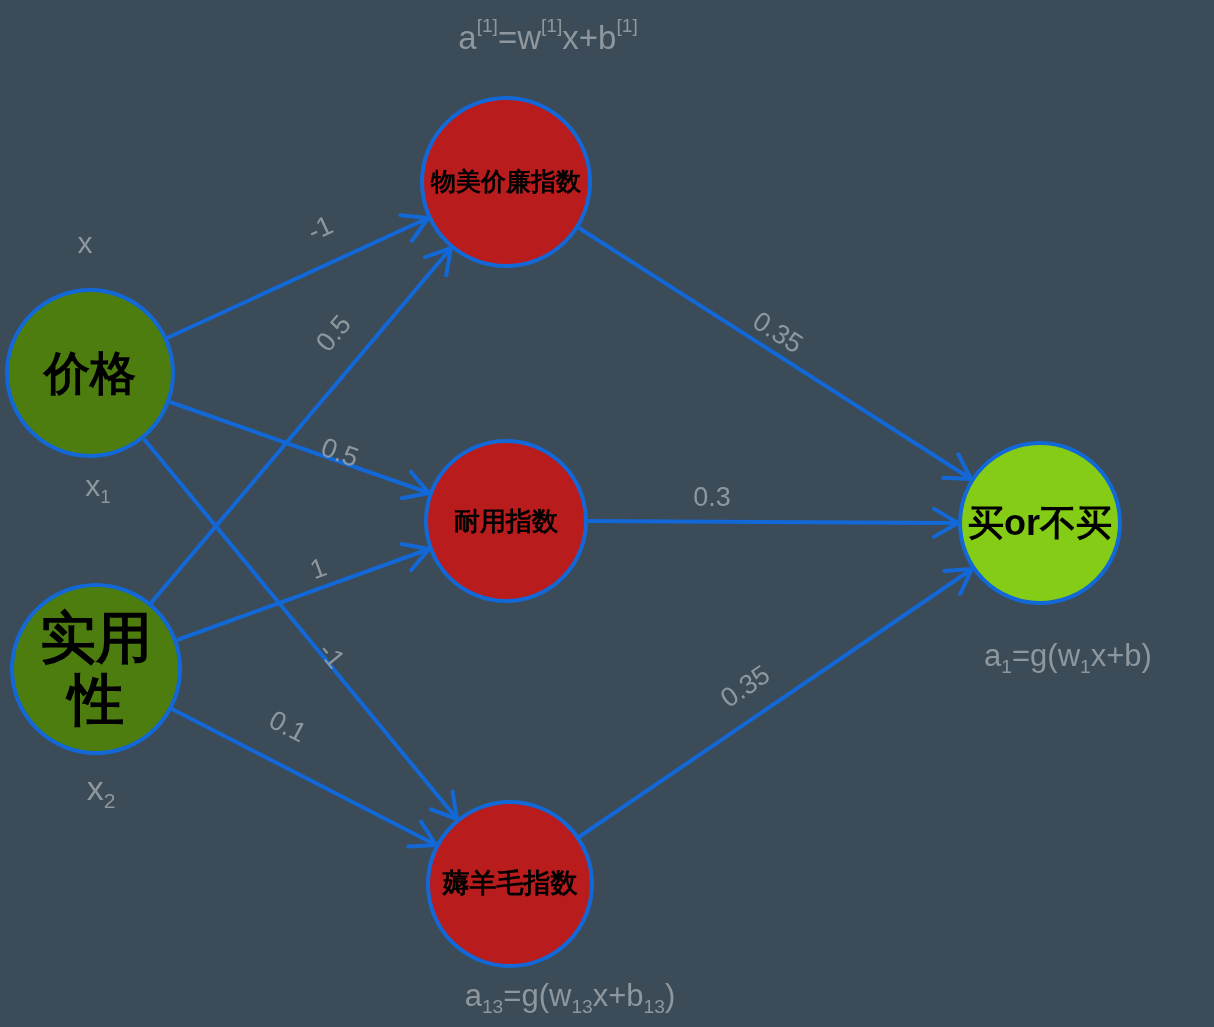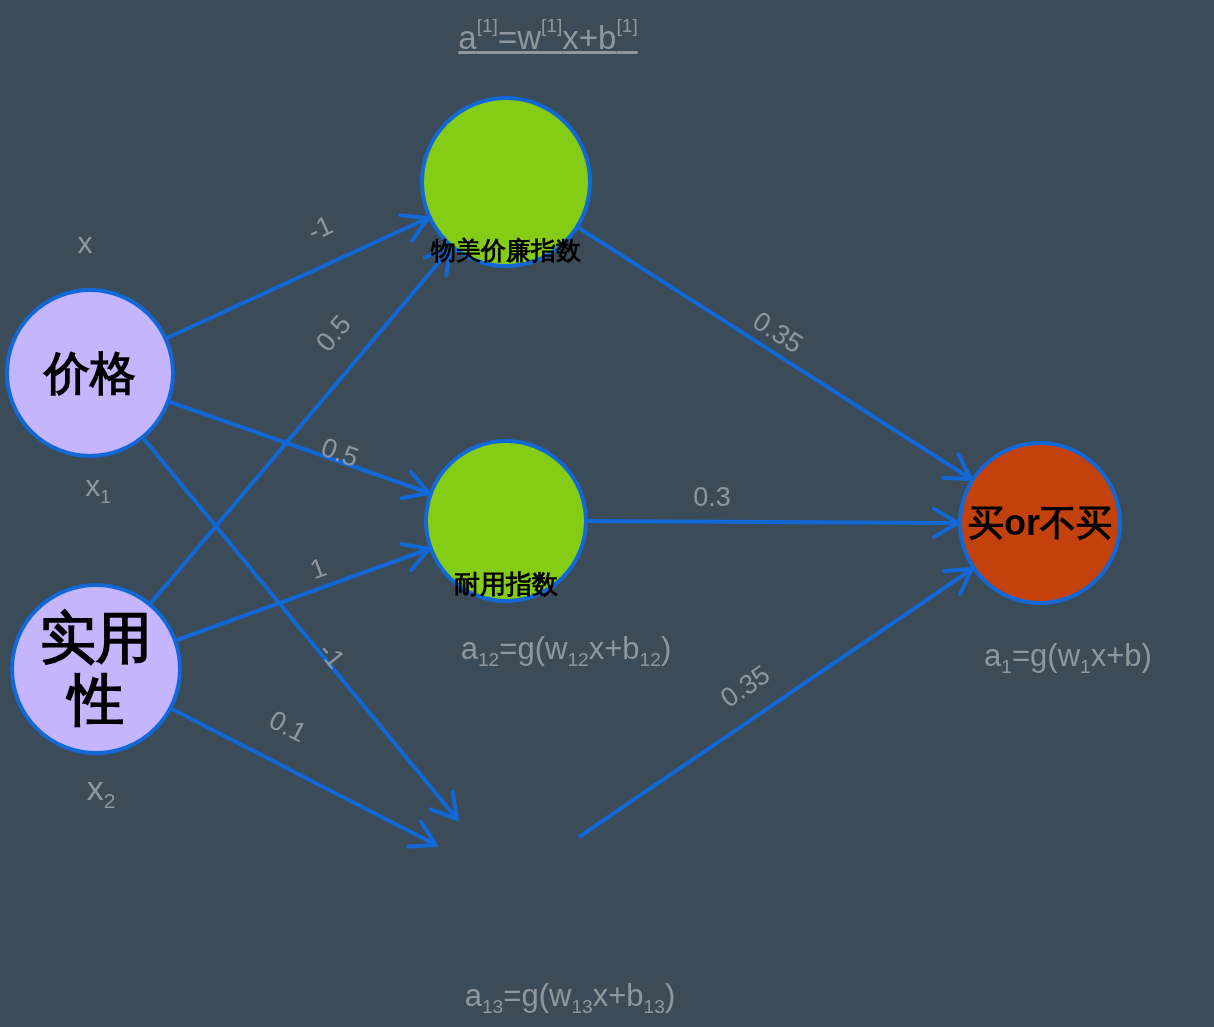--- a/index.html
+++ b/index.html
@@ -14,23 +14,23 @@
 
   .node {
     position:absolute;
     border-radius:50%;
     border:4px solid #1368D8;
     display:flex; align-items:center; justify-content:center;
     font-weight:bold; color:#000;
     text-align:center; line-height:1.1;
     z-index:2;
   }
-  .node.input  { background:#c4b5fd; }
-  .node.hidden { background:#84cc16;align-items:flex-end; }
-  .node.output { background:#c2410c; }
+  .node.input  { background:#4d7c0f; }
+  .node.hidden { background:#b91c1c; }
+  .node.output { background:#84cc16; }
 
   .annot {
     position:absolute;
     transform:translate(-50%,-50%);
     color:#8E979D;
     white-space:nowrap;
     font-size:31px;
     z-index:3;
   }
   .annot sub { font-size:0.62em; }
@@ -84,43 +84,43 @@
   <div class="node input" style="left:10px;top:583px;width:172px;height:172px;font-size:56px;">
     <span>实用性</span>
   </div>
 
   <div class="node hidden" style="left:420px;top:96px;width:172px;height:172px;font-size:25px;">
     <span>物美价廉指数</span>
   </div>
   <div class="node hidden" style="left:424px;top:439px;width:164px;height:164px;font-size:26px;">
     <span>耐用指数</span>
   </div>
+  <div class="node hidden" style="left:426px;top:800px;width:168px;height:168px;font-size:27px;">
+    <span>薅羊毛指数</span>
+  </div>
 
   <div class="node output" style="left:958px;top:441px;width:164px;height:164px;font-size:36px;">
     <span>买or不买</span>
   </div>
 
   <div class="annot" style="left:85px;top:243px;font-size:30px;">
     <span>x</span>
   </div>
   <div class="annot" style="left:98px;top:488px;font-size:30px;text-align:center;">
     <span>x</span><sub>1</sub>
   </div>
   <div class="annot" style="left:101px;top:791px;font-size:34px;">
     <span>x</span><sub>2</sub>
   </div>
 
-  <div class="annot" style="left:548px;top:38px;font-size:33px;text-decoration:underline;">
+  <div class="annot" style="left:548px;top:38px;font-size:33px;">
     <span>a</span><sup>[1]</sup><span>=w</span><sup>[1]</sup><span>x+b</span><sup>[1]</sup>
   </div>
 
 
-  <div class="annot" style="left:566px;top:651px;">
-    <span>a</span><sub>12</sub><span>=g(w</span><sub>12</sub><span>x+b</span><sub>12</sub><span>)</span>
-  </div>
 
   <div class="annot" style="left:570px;top:998px;">
     <span>a</span><sub>13</sub><span>=g(w</span><sub>13</sub><span>x+b</span><sub>13</sub><span>)</span>
   </div>
 
   <div class="annot" style="left:1068px;top:658px;">
     <span>a</span><sub>1</sub><span>=g(w</span><sub>1</sub><span>x+b)</span>
   </div>
 
 </div>

